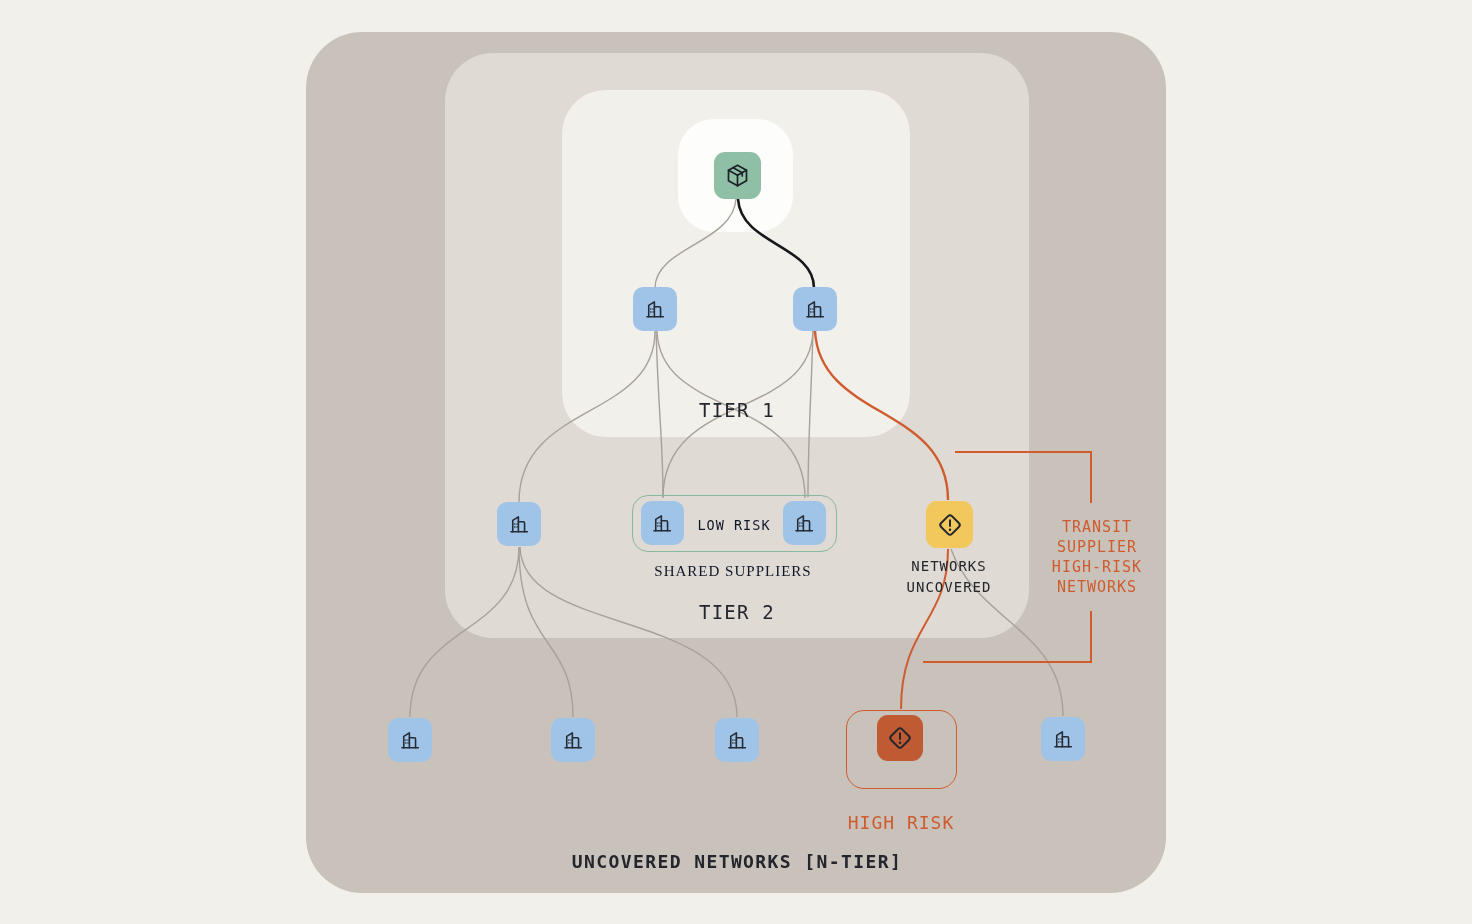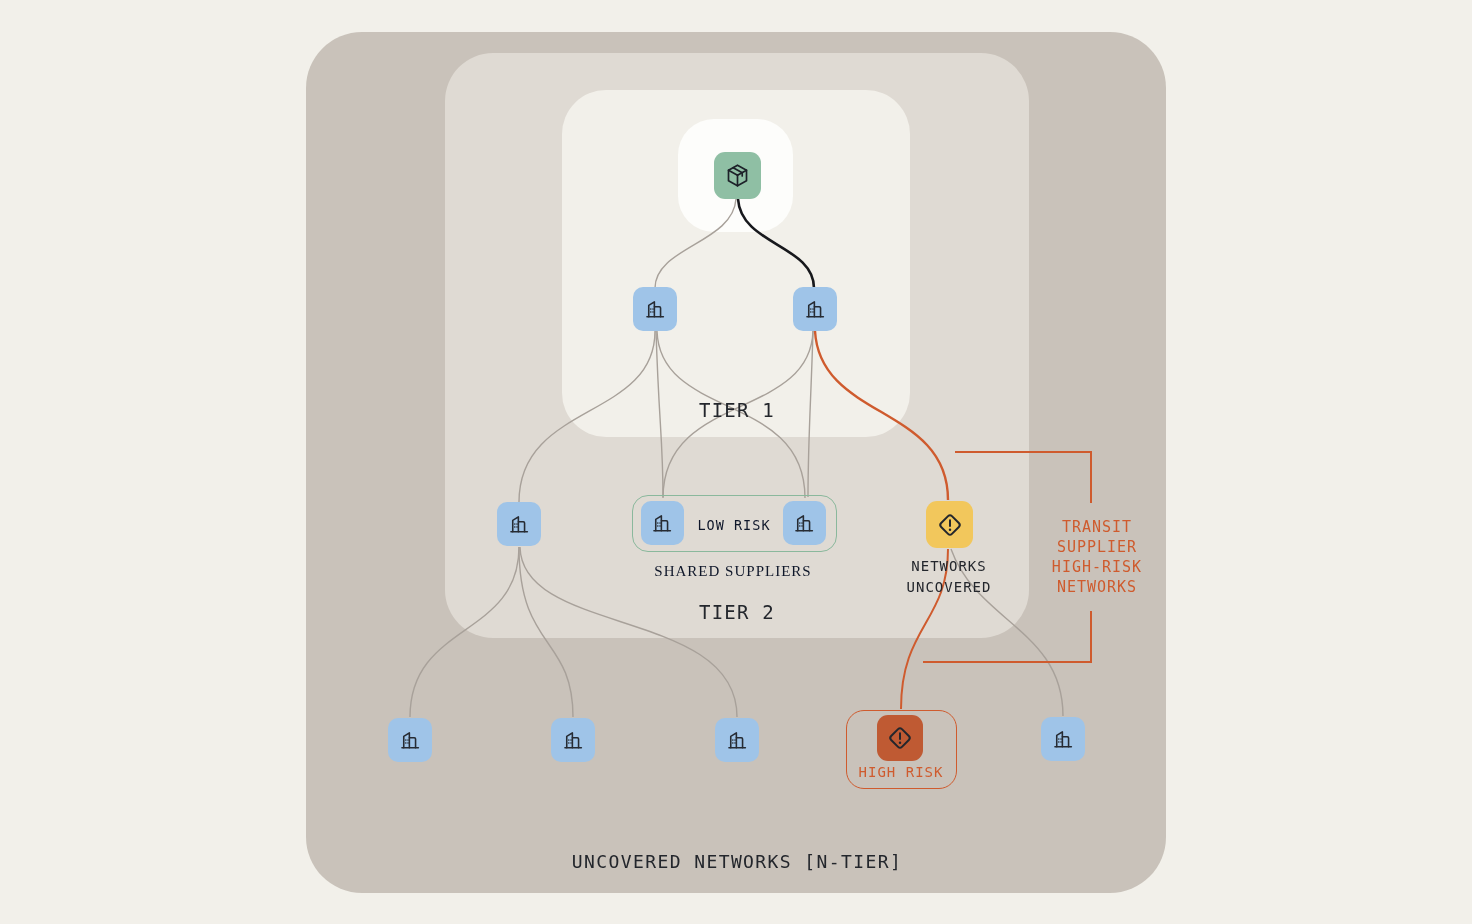--- a/index.html
+++ b/index.html
@@ -241,33 +241,33 @@
   <div class="hr-box"></div>
   <div class="node orange-fill" style="left:877px;top:715px;">
     <svg viewBox="0 0 24 24" style="width:30px;height:30px;">
       <g fill="none" stroke="#23262c" stroke-width="1.6" stroke-linejoin="round" stroke-linecap="round">
         <rect x="5.9" y="5.9" width="12.2" height="12.2" rx="2.2" transform="rotate(45 12 12)"></rect>
         <path d="M12 8.2 V12.8"></path>
       </g>
       <circle cx="12" cy="15.7" r="1" fill="#23262c"></circle>
     </svg>
   </div>
-  <div class="lbl t-orange" style="left:901px;top:764px;font-size:14px;letter-spacing:1px;">HIGH RISK</div>
+  <div class="lbl t-orange" style="left:901px;top:812px;font-size:18px;letter-spacing:1px;">HIGH RISK</div>
 
   <div class="node blue" style="left:1041px;top:717px;">
     <svg viewBox="0 0 24 24">
       <g fill="none" stroke="#262b33" stroke-width="1.4" stroke-linejoin="round" stroke-linecap="round">
         <path d="M6 18.5 V8.4 L11 5.2 V18.5"></path>
         <path d="M11 9.6 H15.4 q1.1 0 1.1 1.1 V18.5"></path>
         <path d="M4.4 18.5 H19"></path>
       </g>
       <g fill="#262b33">
         <rect x="7.2" y="11" width="1.2" height="1.2"></rect>
           <rect x="9.2" y="11" width="1.2" height="1.2"></rect>
         <rect x="7.2" y="13.6" width="1.2" height="1.2"></rect>
           <rect x="9.2" y="13.6" width="1.2" height="1.2"></rect>
       </g>
     </svg>
   </div>
 
-  <div class="lbl fs-big t-dark" style="left:737px;top:851px;">UNCOVERED NETWORKS [N-TIER]</div>
+  <div class="lbl fs-big t-dark" style="left:737px;top:851px;font-weight:bold;">UNCOVERED NETWORKS [N-TIER]</div>
 
 </div>
 
 </body></html>

